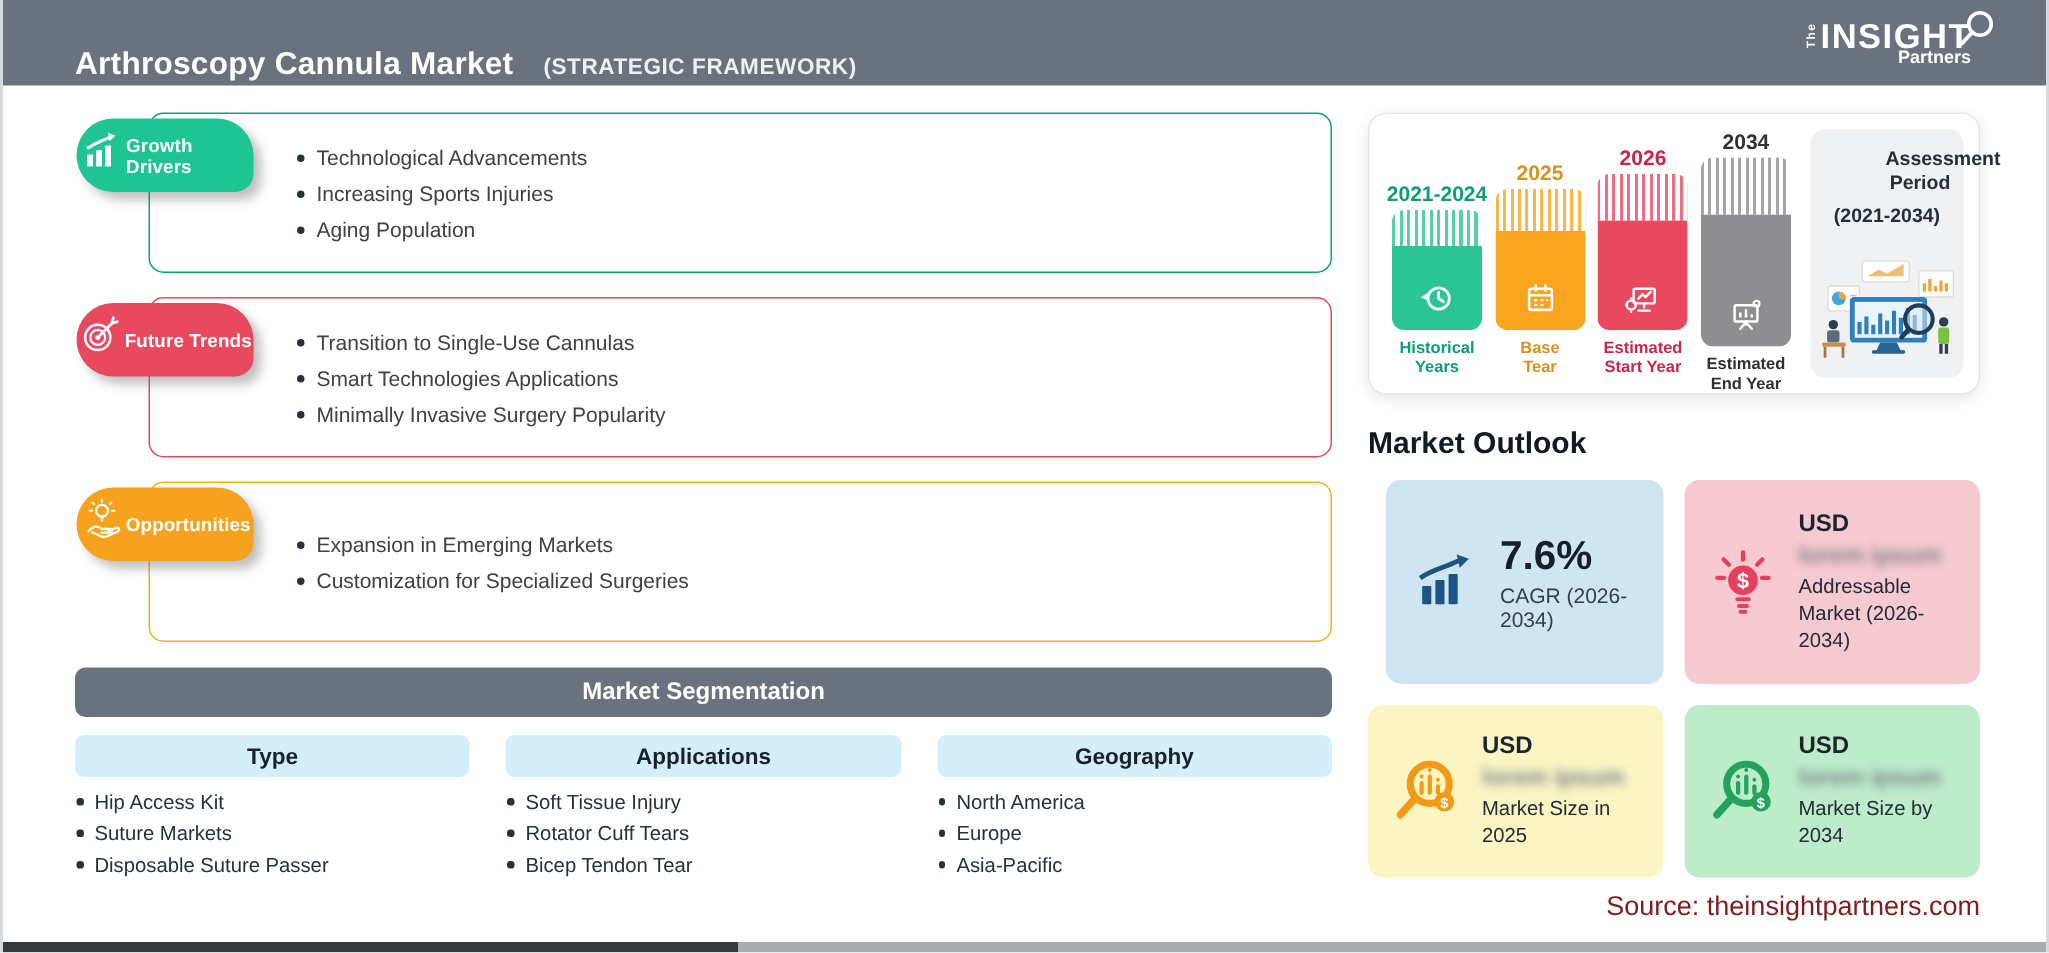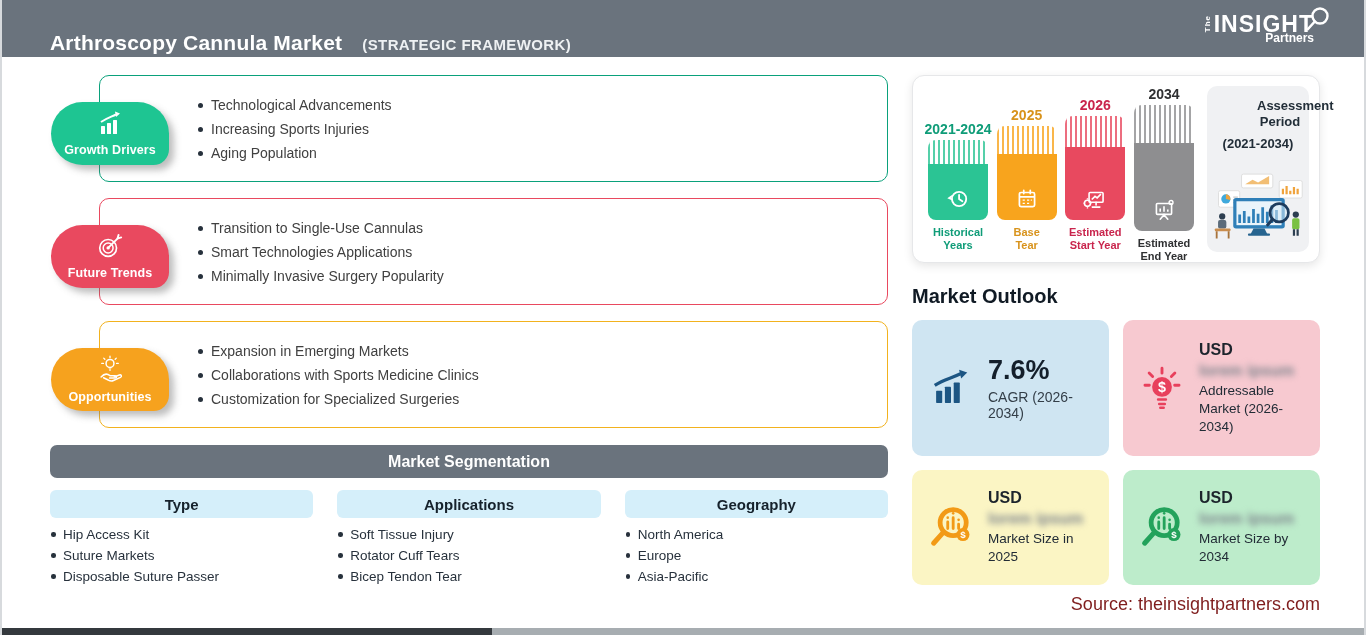--- a/index.html
+++ b/index.html
@@ -24,22 +24,22 @@
   .logo-lens { position:absolute; right:-2px; top:-7px; }
 
   
   .content { display:flex; gap:24px; padding:18px 48px 0 48px; }
   .left { width:838px; flex:none; }
   .right { width:408px; flex:none; }
 
   
   .fw-row { position:relative; margin-left:49px; min-height:107px; border:1.6px solid; border-radius:10px;
             padding:10px 16px 10px 96px; margin-bottom:16px; display:flex; align-items:center; background:#fff; }
-  .fw-badge { position:absolute; left:-49px; top:26px; width:118px; height:63px;
-              border-radius:36px 36px 18px 36px; color:#fff; display:flex; flex-direction:column;
+  .fw-badge { position:absolute; left:-49px; top:3px; width:118px; height:49px;
+              border-radius:36px 36px 18px 36px; color:#fff; display:flex; flex-direction:row;
               align-items:center; justify-content:center; gap:1px;
               box-shadow:5px 5px 7px rgba(110,110,110,.45); }
   .fw-badge-label { font-size:12.5px; font-weight:700; letter-spacing:.1px; }
   .fw-list { list-style:none; }
   .fw-list li { position:relative; padding-left:15px; margin:8px 0; font-size:14px; color:#404040; }
   .fw-list li::before { content:""; position:absolute; left:2px; top:6px; width:5px; height:5px; border-radius:50%; background:#27313c; }
 
   
   .seg-bar { margin-top:17px; height:33px; background:#6a737d; border-radius:7px; color:#fff;
              display:flex; align-items:center; justify-content:center; font-size:16px; font-weight:700; }
@@ -170,21 +170,20 @@
                 <path d="M14.6 13.8 h2.8 M15.2 16 h1.6" stroke-width="1.4"></path>
                 <path d="M16 2.8 v-1.6 M10.5 4.5 l-1.2-1.2 M21.5 4.5 l1.2-1.2 M9 9 H7.2 M24.8 9 H23" stroke-width="1.4" stroke-linecap="round"></path>
                 <path d="M6.5 23.5 c3.5-4 7-3.5 9.5-1.5 h5.5 c2 0 2 2.6 0 2.6 h-6" stroke-width="1.6" stroke-linecap="round"></path>
                 <path d="M20.5 23.3 l5.5-2 c2-.7 3 1.6 1.2 2.5 l-7.5 3.4 c-2 .9-3.8.5-5.6-.5 l-5-2.4" stroke-width="1.6" stroke-linecap="round"></path>
               </svg>
           </span>
           <span class="fw-badge-label">Opportunities</span>
         </div>
         <ul class="fw-list">
           <li>Expansion in Emerging Markets</li>
-          <li>Collaborations with Sports Medicine Clinics</li>
           <li>Customization for Specialized Surgeries</li>
         </ul>
       </div>
 
       <div class="seg-bar">
         <span>Market Segmentation</span>
       </div>
       <div class="seg-cols">
         <div class="seg-col">
           <div class="seg-head">Type</div>
@@ -336,21 +335,21 @@
                 <path d="M4 64 v8 M17 64 v8" stroke="#a8743c" stroke-width="2"></path>
             </svg>
           </div>
         </div>
       </div>
 
       <div class="outlook-title">Market Outlook</div>
 
       <div class="cards">
 
-        <div class="card tall" style="background-color: rgb(207, 229, 242);">
+        <div class="card tall" style="background-color: rgb(207, 229, 242); margin-left: 12px;">
           <div class="card-icon" style="color: rgb(28, 85, 131);">
             <svg width="46" height="42" viewBox="0 0 34 30">
                 <g fill="currentColor">
                   <rect x="6" y="17" width="4.5" height="9" rx=".5"></rect>
                   <rect x="12.5" y="14" width="4.5" height="12" rx=".5"></rect>
                   <rect x="19" y="11" width="4.5" height="15" rx=".5"></rect>
                 </g>
                 <path d="M5 13 C12 8.5 17 8 24 4.5" fill="none" stroke="currentColor" stroke-width="2.4"></path>
                 <path d="M23 1.5 L29 3.5 L24.5 8 Z" fill="currentColor"></path>
               </svg>

